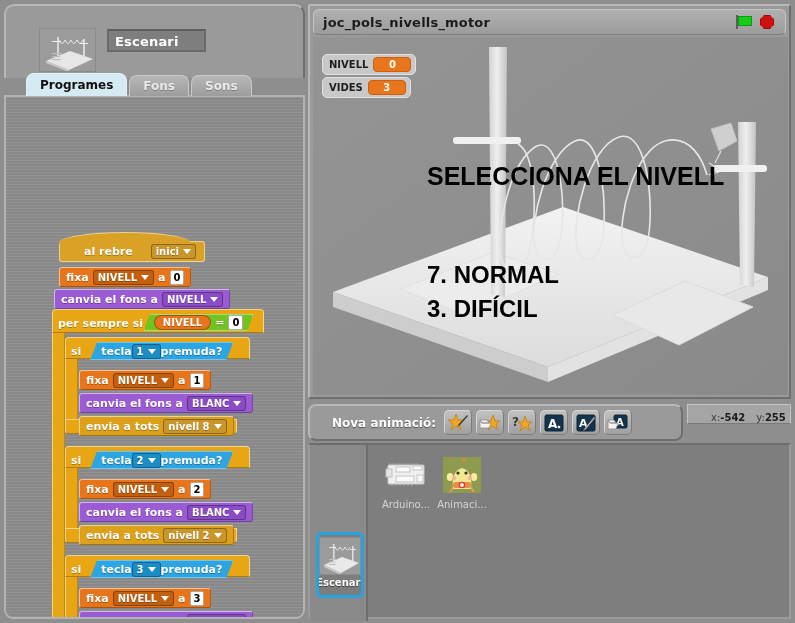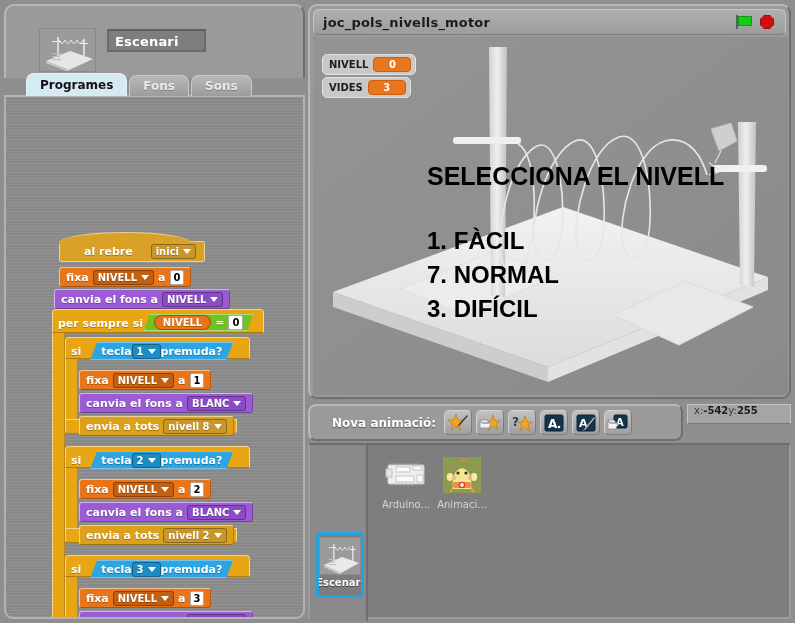--- a/index.html
+++ b/index.html
@@ -16,21 +16,21 @@
     background: #8e8e8e;
   }
 
   
   .panel {
     position: absolute;
     background: #9a9a9a;
     border: 2px solid #b8b8b8;
     border-bottom-color: #6f6f6f;
     border-right-color: #6f6f6f;
-    border-radius: 9px;
+    border-radius: 2px;
   }
 
   
   #sprite-header {
     left: 4px; top: 4px; width: 301px; height: 74px;
     border-radius: 10px 10px 0 0;
     border-bottom: none;
   }
   #stage-thumb-big {
     position: absolute; left: 33px; top: 22px; width: 57px; height: 44px;
@@ -218,21 +218,21 @@
     background: linear-gradient(#c2c2c2,#9f9f9f);
     border:1px solid #d4d4d4; border-bottom-color:#7b7b7b; border-right-color:#7b7b7b;
     border-radius:5px; position:relative; cursor:pointer;
     display:flex; align-items:center; justify-content:center;
     font-size:14px; color:#2c2c2c; overflow:hidden;
   }
   #xy-readout {
     position:absolute; left:687px; top:404px; width:104px; height:20px;
     background:#a5a5a5; border:1px solid #c4c4c4; border-bottom-color:#7a7a7a;
     color:#1c1c1c; font: bold 10px "DejaVu Sans", sans-serif;
-    display:flex; align-items:flex-start; gap:0; padding-left:6px;
+    display:flex; align-items:flex-end; gap:11px; padding-left:23px;
   }
   #xy-readout .k { font-weight:normal; color:#3a3a3a; }
 
   
   #sprite-pane {
     position:absolute; left:308px; top:443px; width:483px; height:176px;
     background:#7e7e7e;
     border:2px solid #9b9b9b; border-top-color:#6d6d6d;
   }
   #stage-selector {
@@ -530,21 +530,20 @@
       <div class="monitor" style="left:9px; top:17px;">
         <span class="lbl">NIVELL</span>
         <span class="val">0</span>
       </div>
       <div class="monitor" style="left:9px; top:40px;">
         <span class="lbl">VIDES</span>
         <span class="val">3</span>
       </div>
 
       <div class="stage-text" style="left:114px; top:125px; font-size:25px;">SELECCIONA EL NIVELL</div>
-      <div class="stage-text" style="left:114px; top:190px; font-size:24px;">1. FÀCIL</div>
       <div class="stage-text" style="left:114px; top:224px; font-size:24px;">7. NORMAL</div>
       <div class="stage-text" style="left:114px; top:258px; font-size:24px;">3. DIFÍCIL</div>
     </div>
   </div>
 
   <div class="panel" id="new-sprite-bar">
     <span id="new-sprite-label">Nova animació:</span>
 
     <span class="tool-btn">
       <svg width="22" height="20" viewBox="0 0 22 20">

